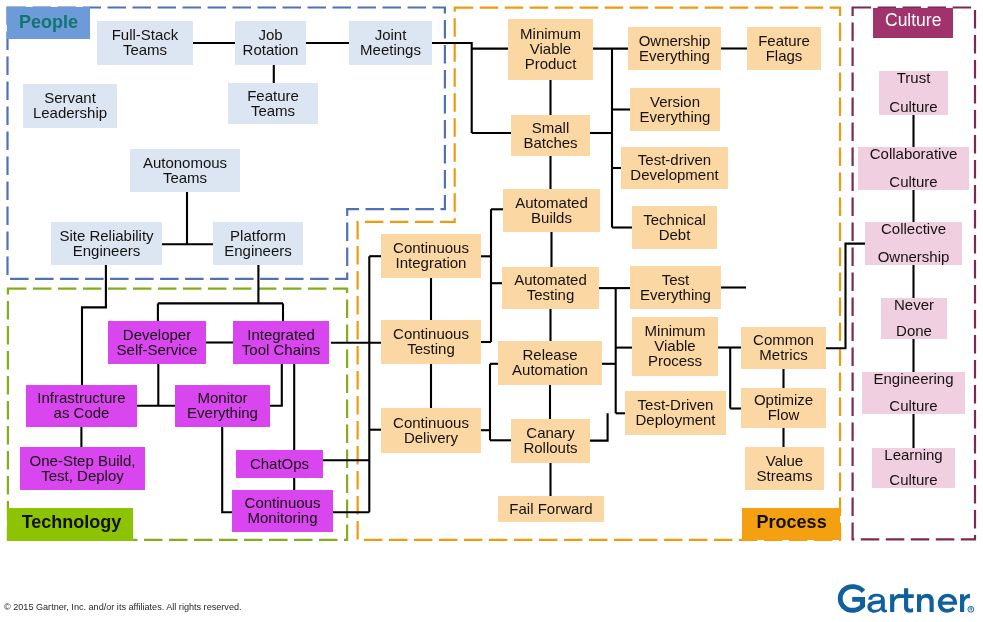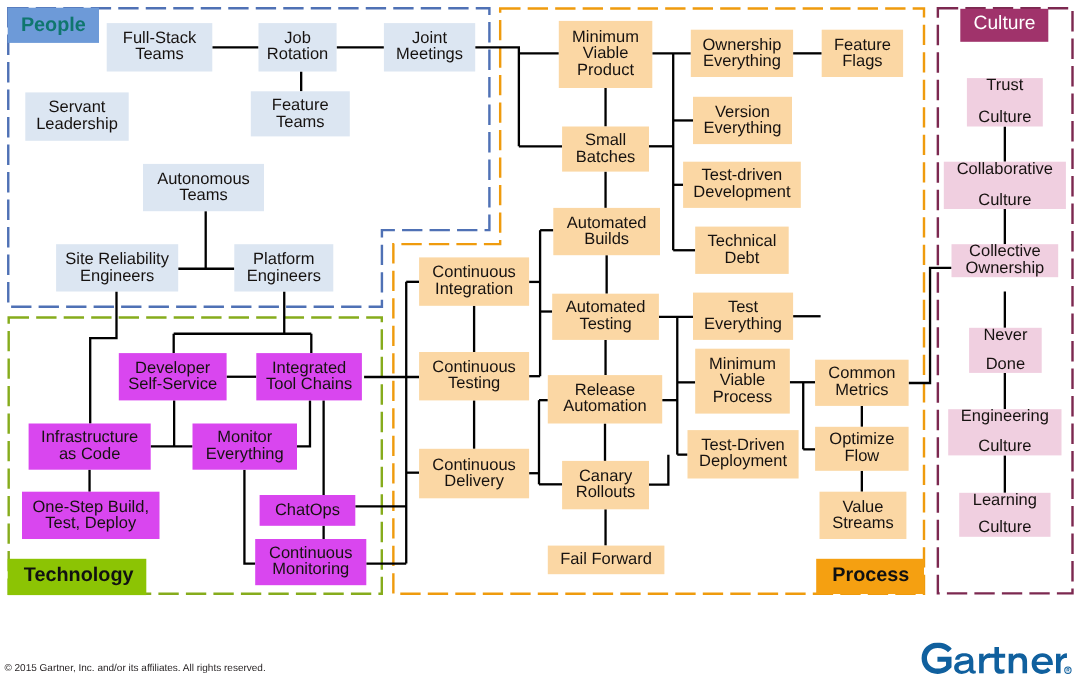--- a/index.html
+++ b/index.html
@@ -243,21 +243,21 @@
       <span class="ln">Fail Forward</span>
     </div>
 <div class="node z-culture" style="left:879px;top:71px;width:69px;height:44px">
       <span class="ln">Trust</span>
       <span class="ln">Culture</span>
     </div>
 <div class="node z-culture" style="left:858px;top:147px;width:111px;height:43px">
       <span class="ln">Collaborative</span>
       <span class="ln">Culture</span>
     </div>
-<div class="node z-culture" style="left:865px;top:222px;width:97px;height:30px">
+<div class="node z-culture" style="left:865px;top:222px;width:97px;height:43px">
       <span class="ln">Collective</span>
       <span class="ln">Ownership</span>
     </div>
 <div class="node z-culture" style="left:881px;top:298px;width:66px;height:41px">
       <span class="ln">Never</span>
       <span class="ln">Done</span>
     </div>
 <div class="node z-culture" style="left:862px;top:372px;width:103px;height:42px">
       <span class="ln">Engineering</span>
       <span class="ln">Culture</span>

